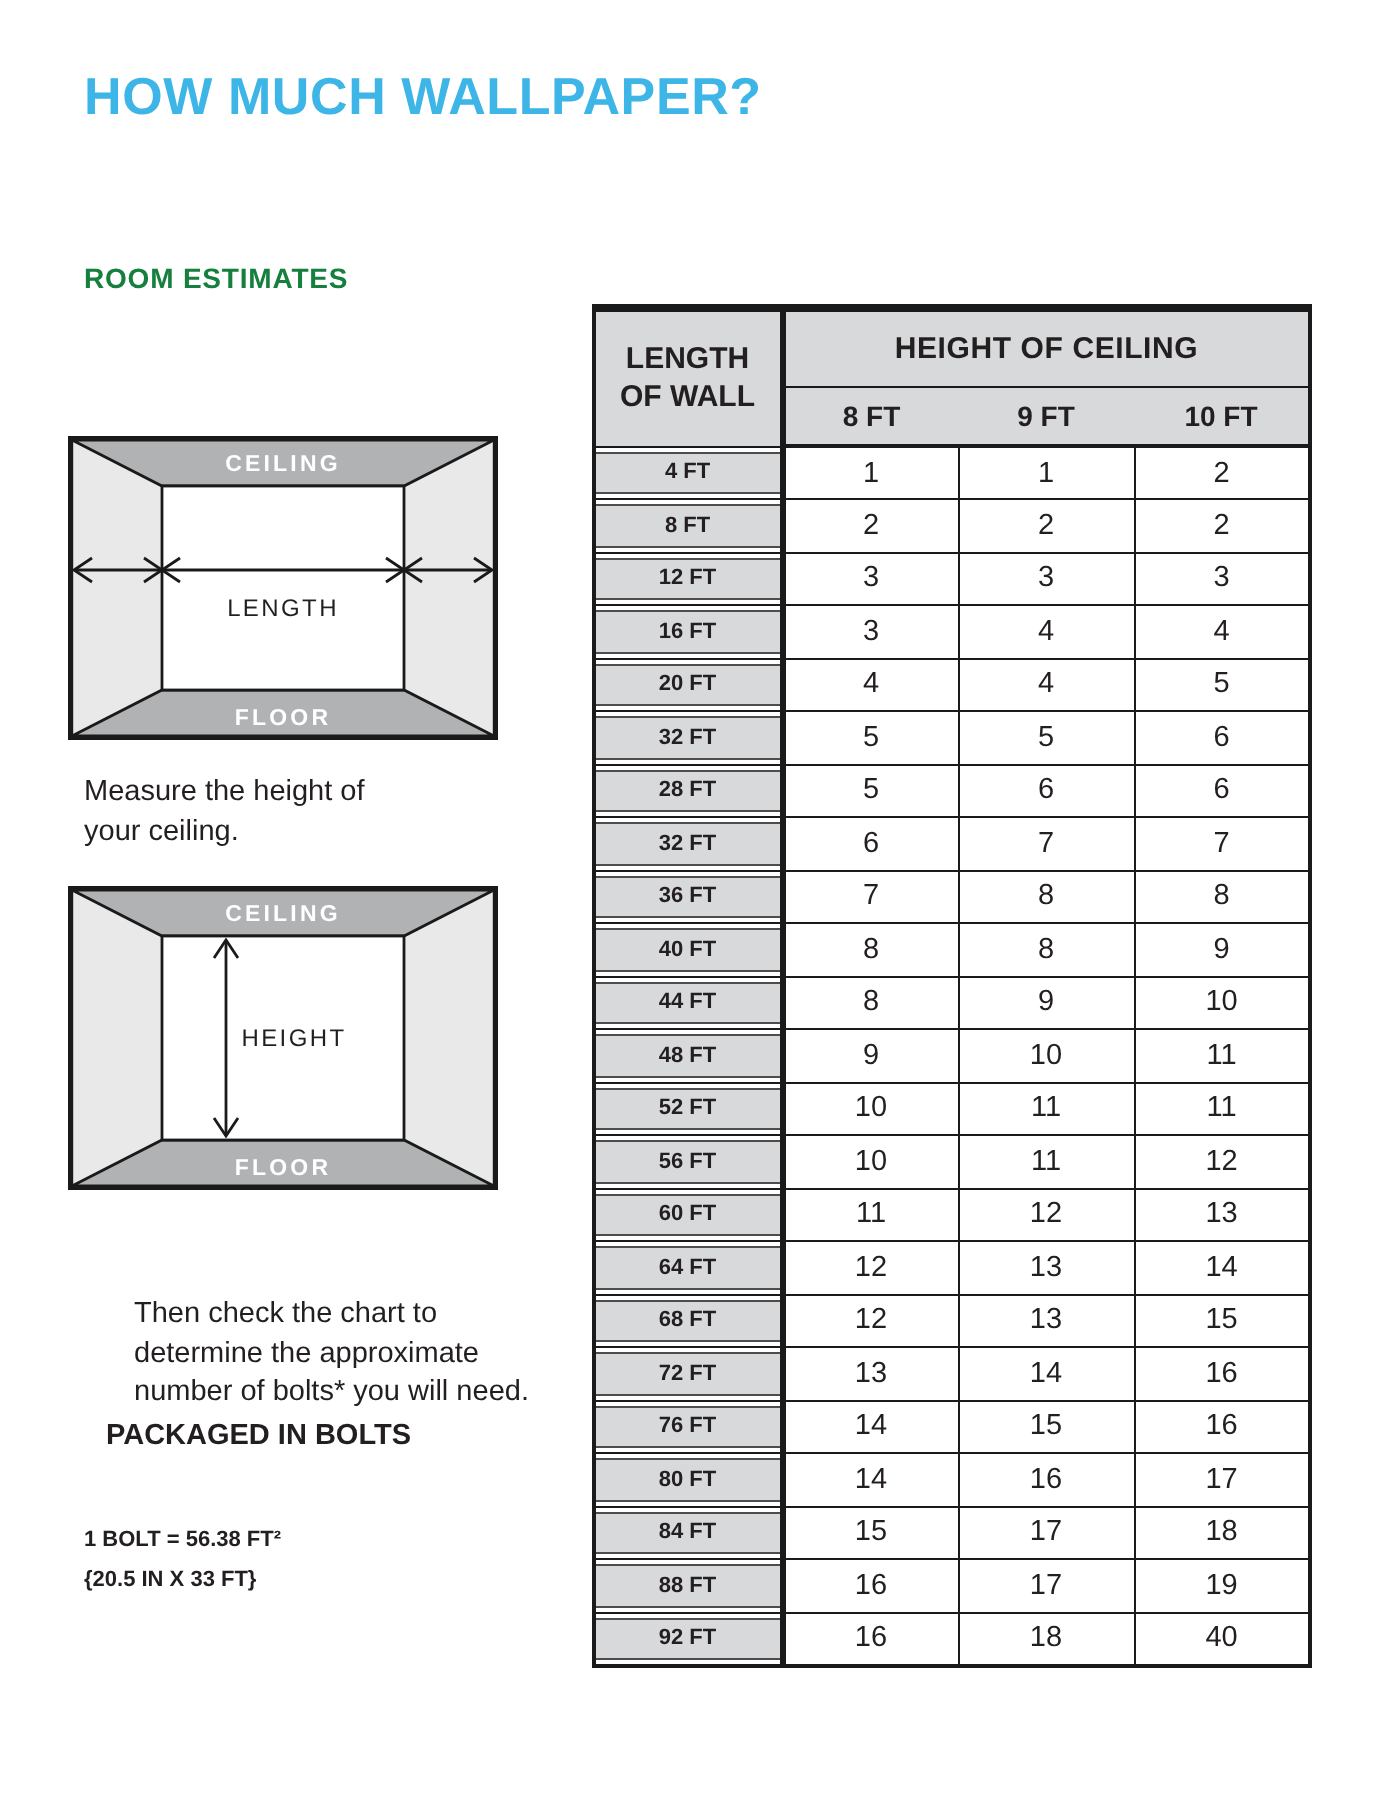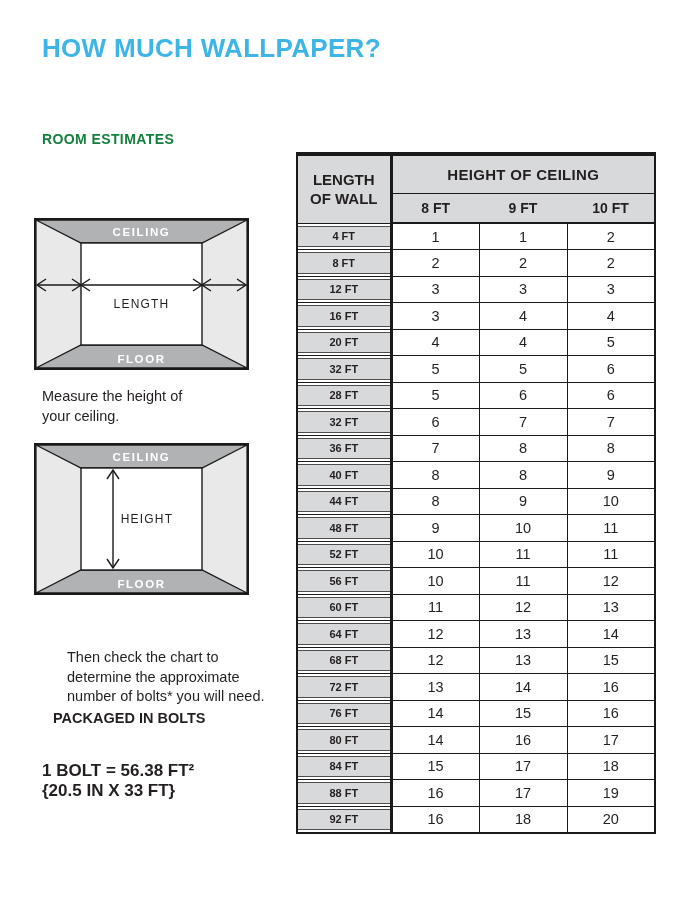--- a/index.html
+++ b/index.html
@@ -25,21 +25,21 @@
   #room-estimates-heading { position:absolute; left:42px; top:131px; }
   #bolts-heading { position:absolute; left:296px; top:141px; width:358px; text-align:center;margin-top:16px; }
 
   .body-text { font-size:14.5px; line-height:19.5px; color:#231f20; }
   #instruction-1 { position:absolute; left:42px; top:159px; }
   #instruction-2 { position:absolute; left:42px; top:387px; }
   #instruction-3 { position:absolute; left:42px; top:648px;margin-left:25px; }
 
   #footnote { position:absolute; left:42px; top:709px; font-weight:700; font-size:14.5px; line-height:19.5px; }
   #footnote .indent { padding-left:11px;text-align:center; }
-  #bolt-definition { position:absolute; left:42px; top:761px; font-weight:700; font-size:17px; line-height:19.5px; }
+  #bolt-definition { position:absolute; left:42px; top:761px; font-weight:700; font-size:11px; line-height:19.5px; }
 
   .room-diagram { position:absolute; left:34px; }
   #diagram-length { top:218px; }
   #diagram-height { top:443px; }
   .d-outer   { fill:#e9e9ea; stroke:#1a1a1a; stroke-width:2.6; }
   .d-ceiling, .d-floor { fill:#b1b2b3; stroke:#1a1a1a; stroke-width:1.4; }
   .d-backwall { fill:#ffffff; stroke:#1a1a1a; stroke-width:1.4; }
   .d-wall-label {
     fill:#ffffff; font-weight:700; font-size:11.5px; letter-spacing:1.6px;
     text-anchor:middle; font-family:"Liberation Sans","DejaVu Sans",sans-serif;
@@ -300,18 +300,18 @@
         <tr>
           <th>88 FT</th>
           <td>16</td>
           <td>17</td>
           <td>19</td>
         </tr>
         <tr>
           <th>92 FT</th>
           <td>16</td>
           <td>18</td>
-          <td>20</td>
+          <td>40</td>
         </tr>
       </tbody>
   </table>
 
 </div>
 
 </body></html>

